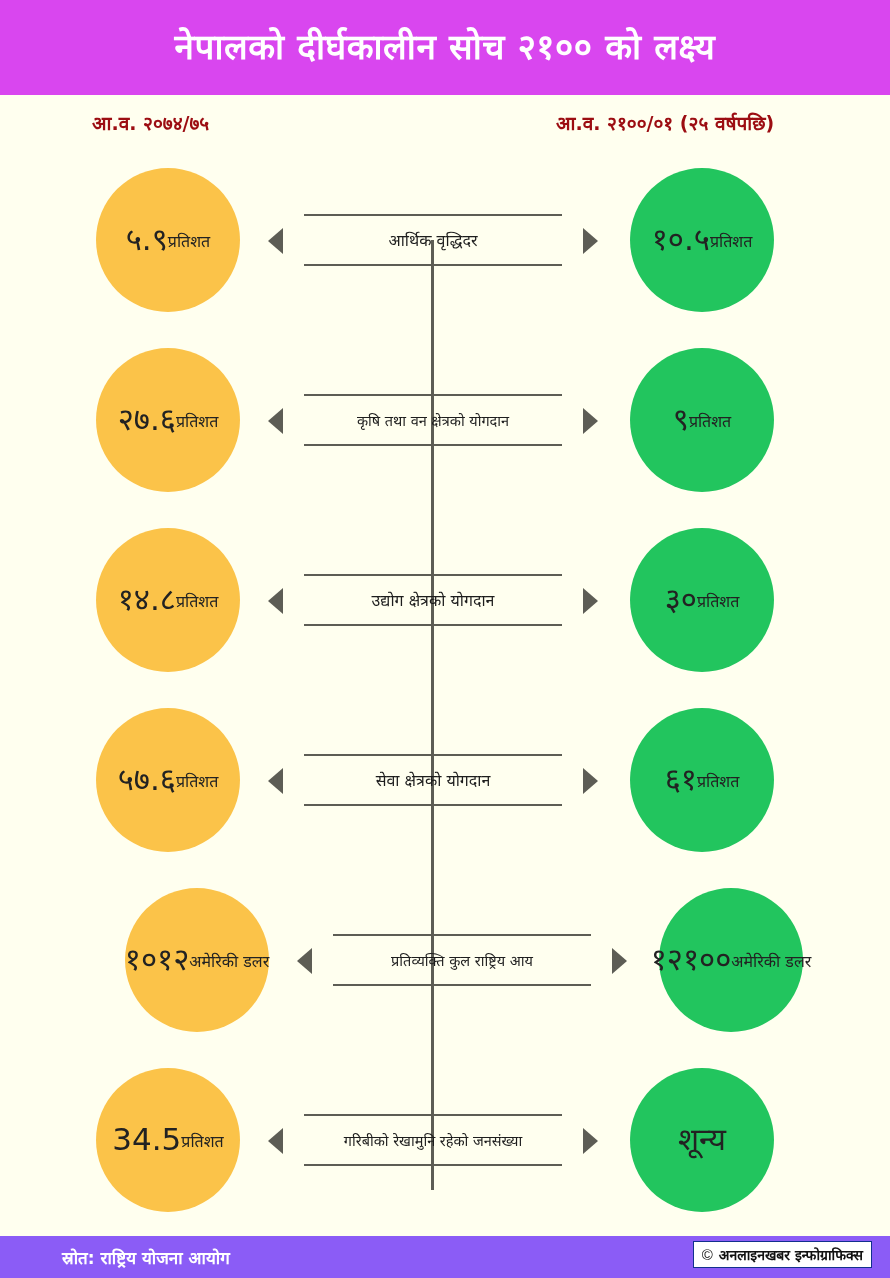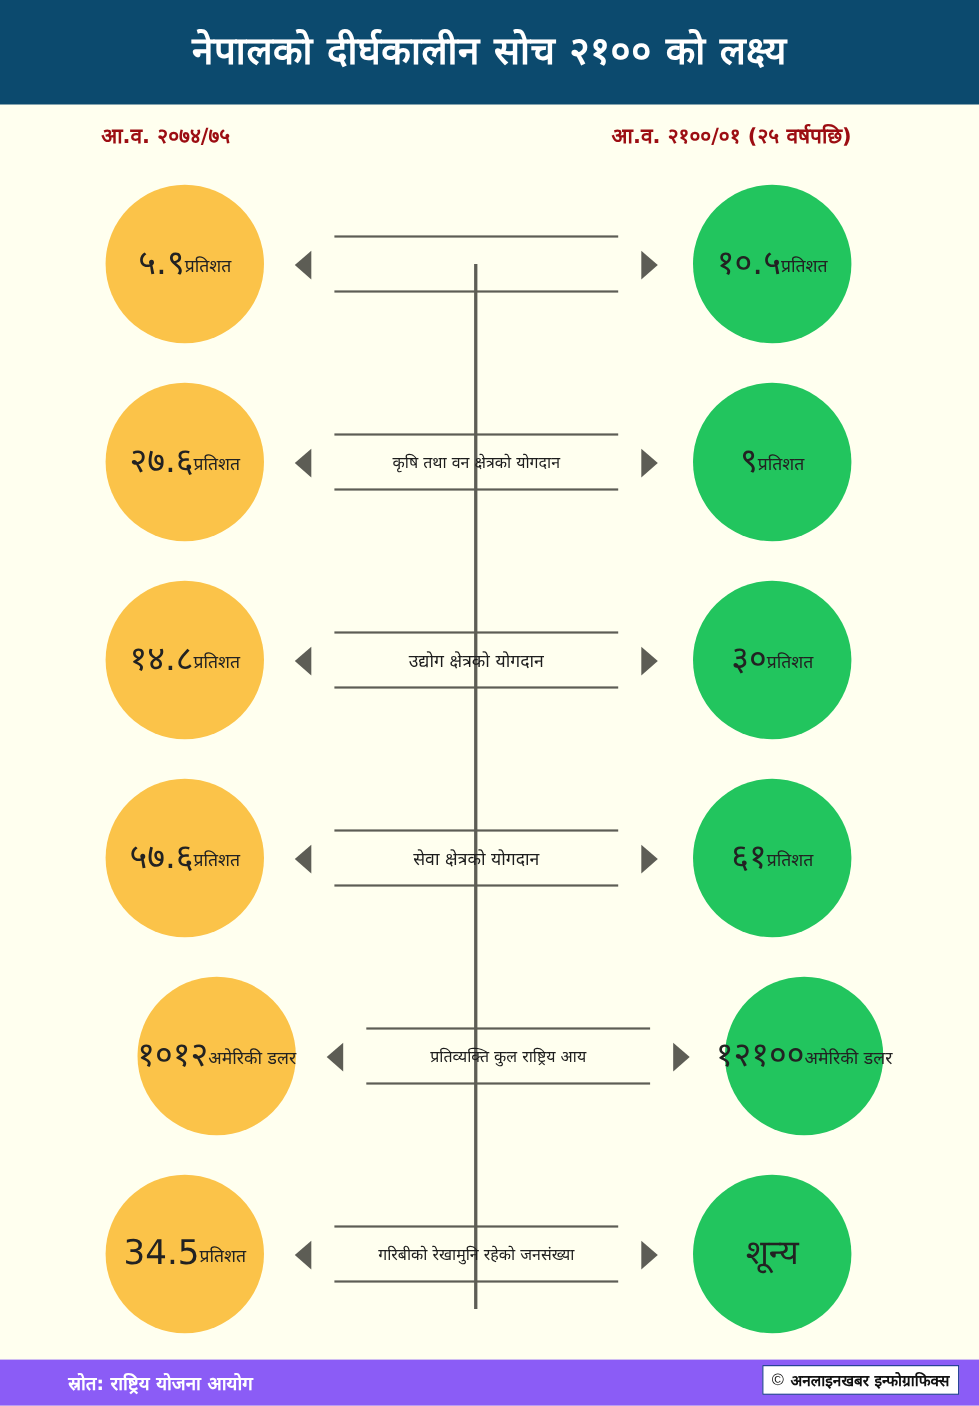--- a/index.html
+++ b/index.html
@@ -16,21 +16,21 @@
     position: relative;
   }
 
   
   .header-bar {
     position: absolute;
     left: 0;
     top: 0;
     width: 890px;
     height: 95px;
-    background: #0c4a6e;
+    background: #d946ef;
     display: flex;
     align-items: center;
     justify-content: center;
   }
   .header-title {
     color: #ffffff;
     font-size: 35px;
     font-weight: bold;
     letter-spacing: 0.5px;
     text-align: center;
@@ -231,20 +231,21 @@
       <div class="row" style="top: 0px;">
         <div class="bubble left">
           <div class="bubble-value">५.९</div>
           <div class="bubble-unit">प्रतिशत</div>
         </div>
         <div class="center-block">
           <span class="arrow left"></span>
           <span class="arrow right"></span>
           <div class="rule top"></div>
           <div class="rule bottom"></div>
+          <div class="center-label">आर्थिक वृद्धिदर</div>
         </div>
         <div class="bubble right">
           <div class="bubble-value">१०.५</div>
           <div class="bubble-unit">प्रतिशत</div>
         </div>
       </div>
       <div class="row" style="top: 180px;">
         <div class="bubble left">
           <div class="bubble-value">२७.६</div>
           <div class="bubble-unit">प्रतिशत</div>

